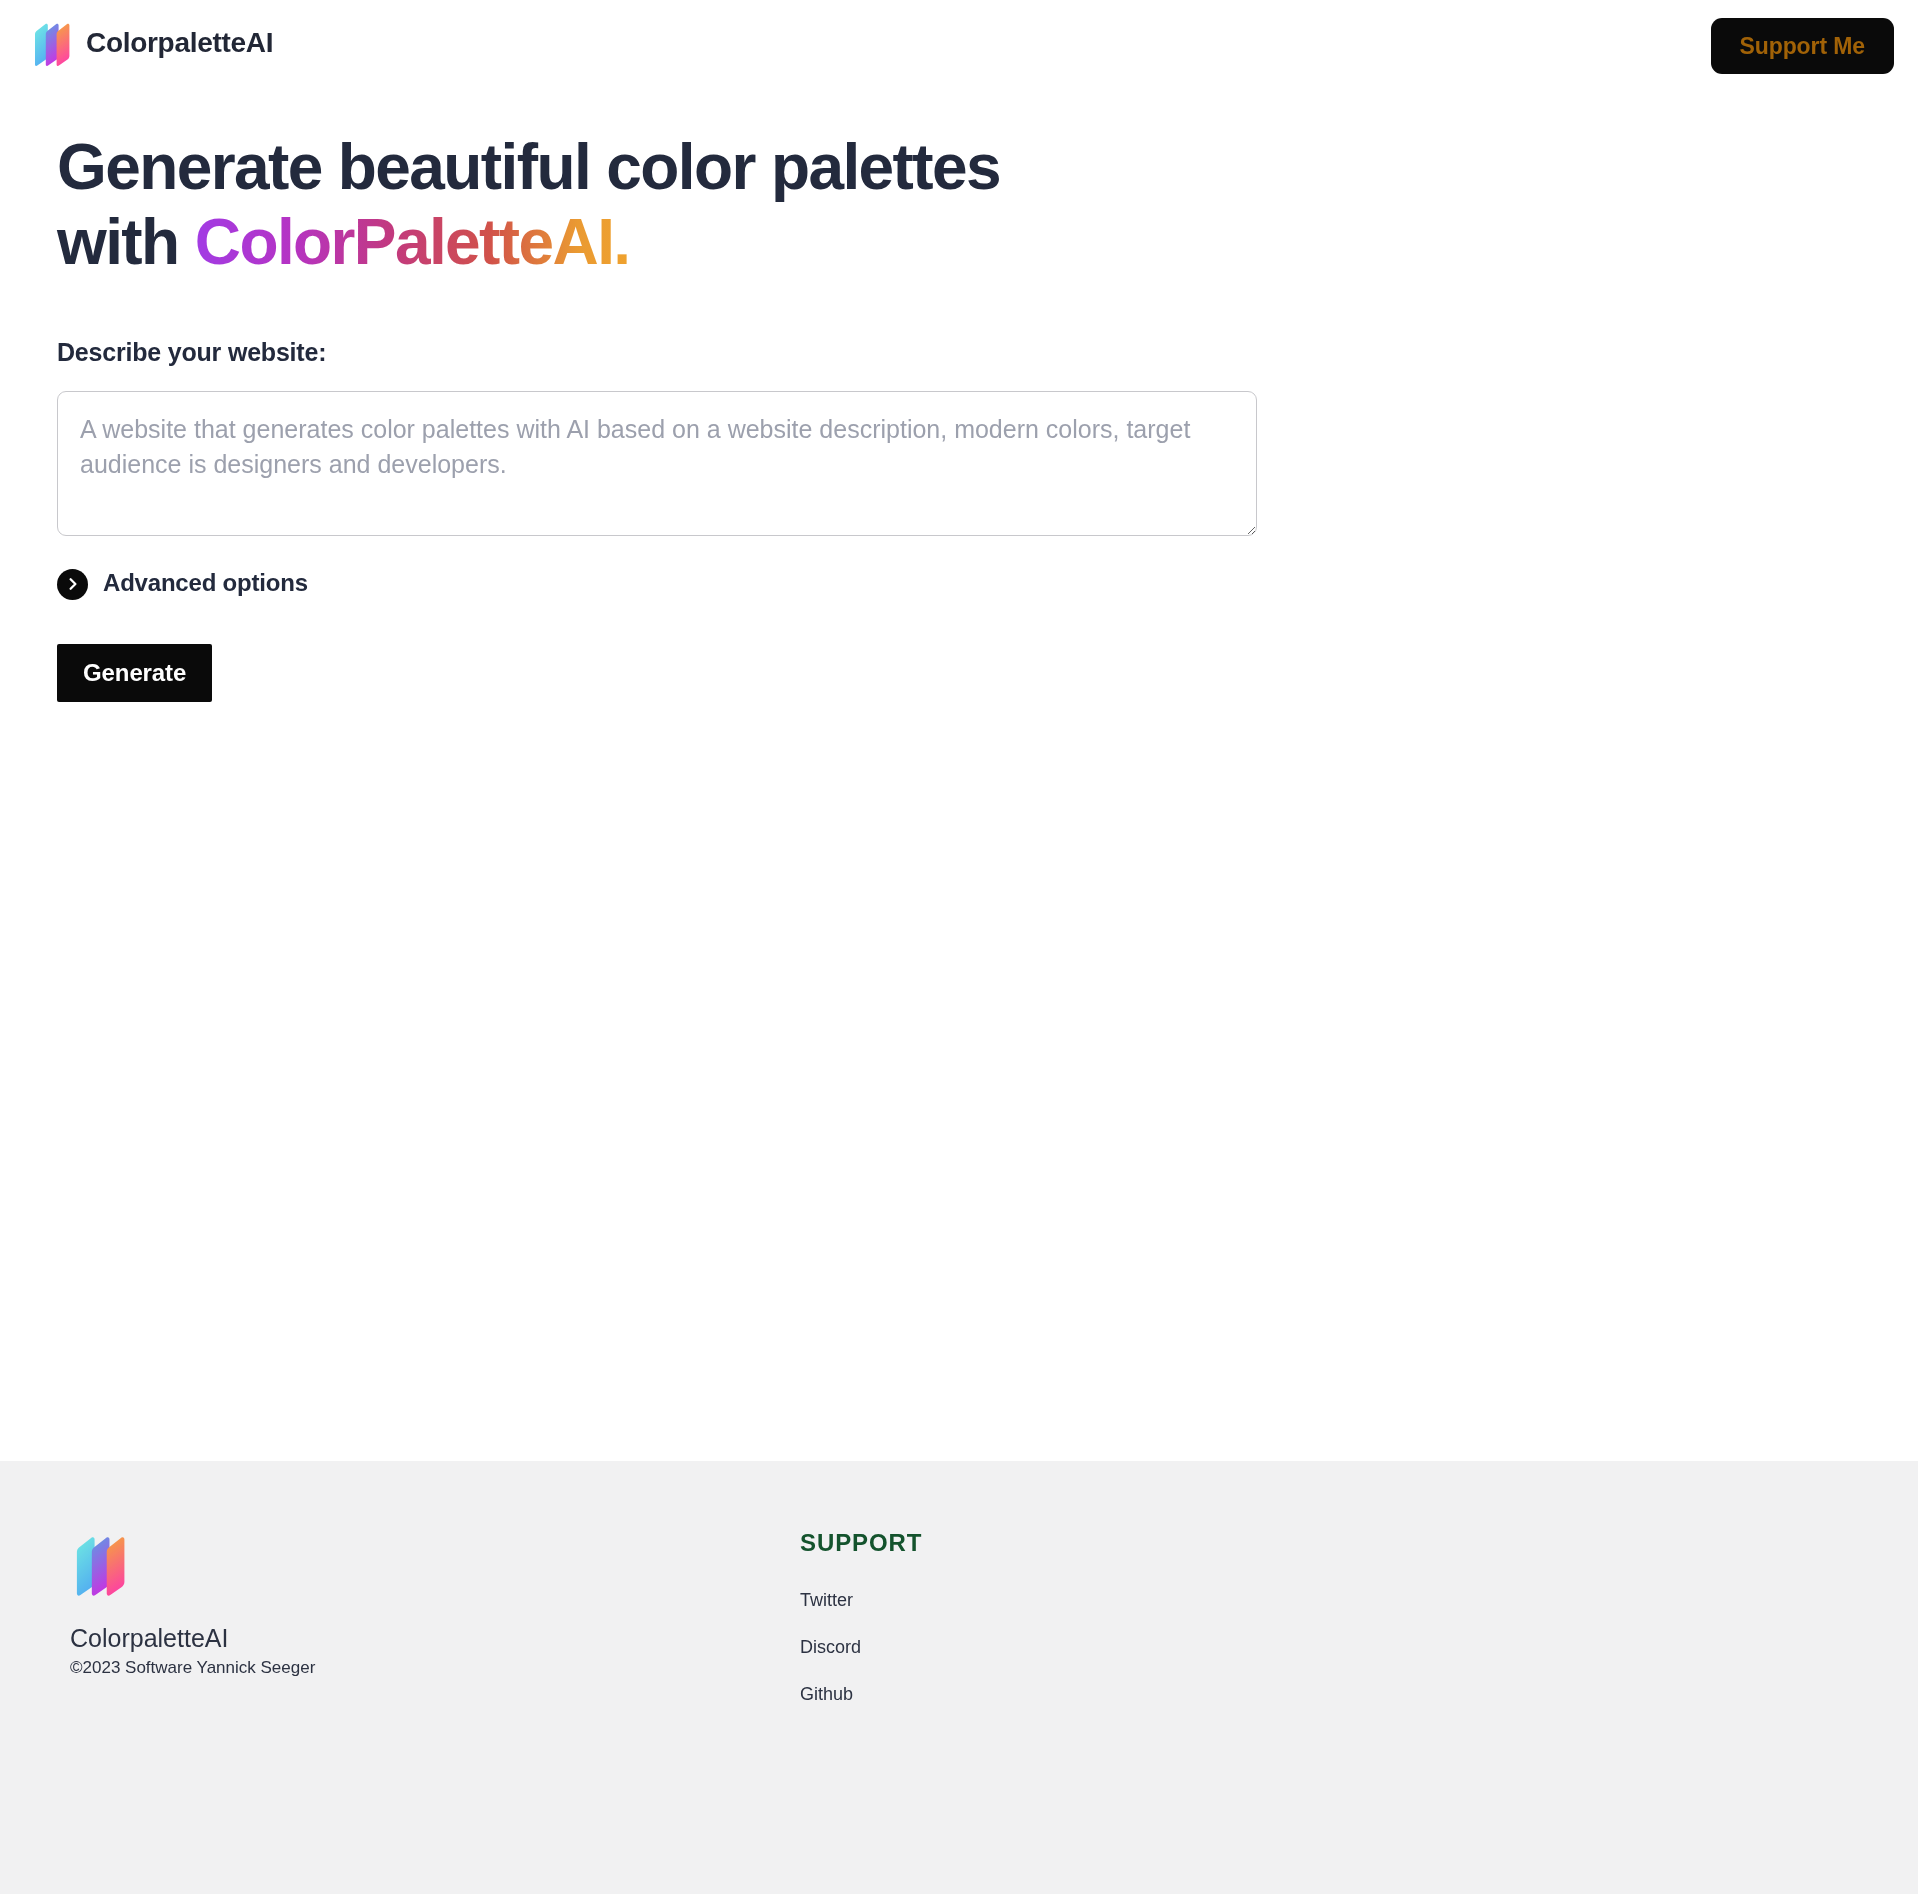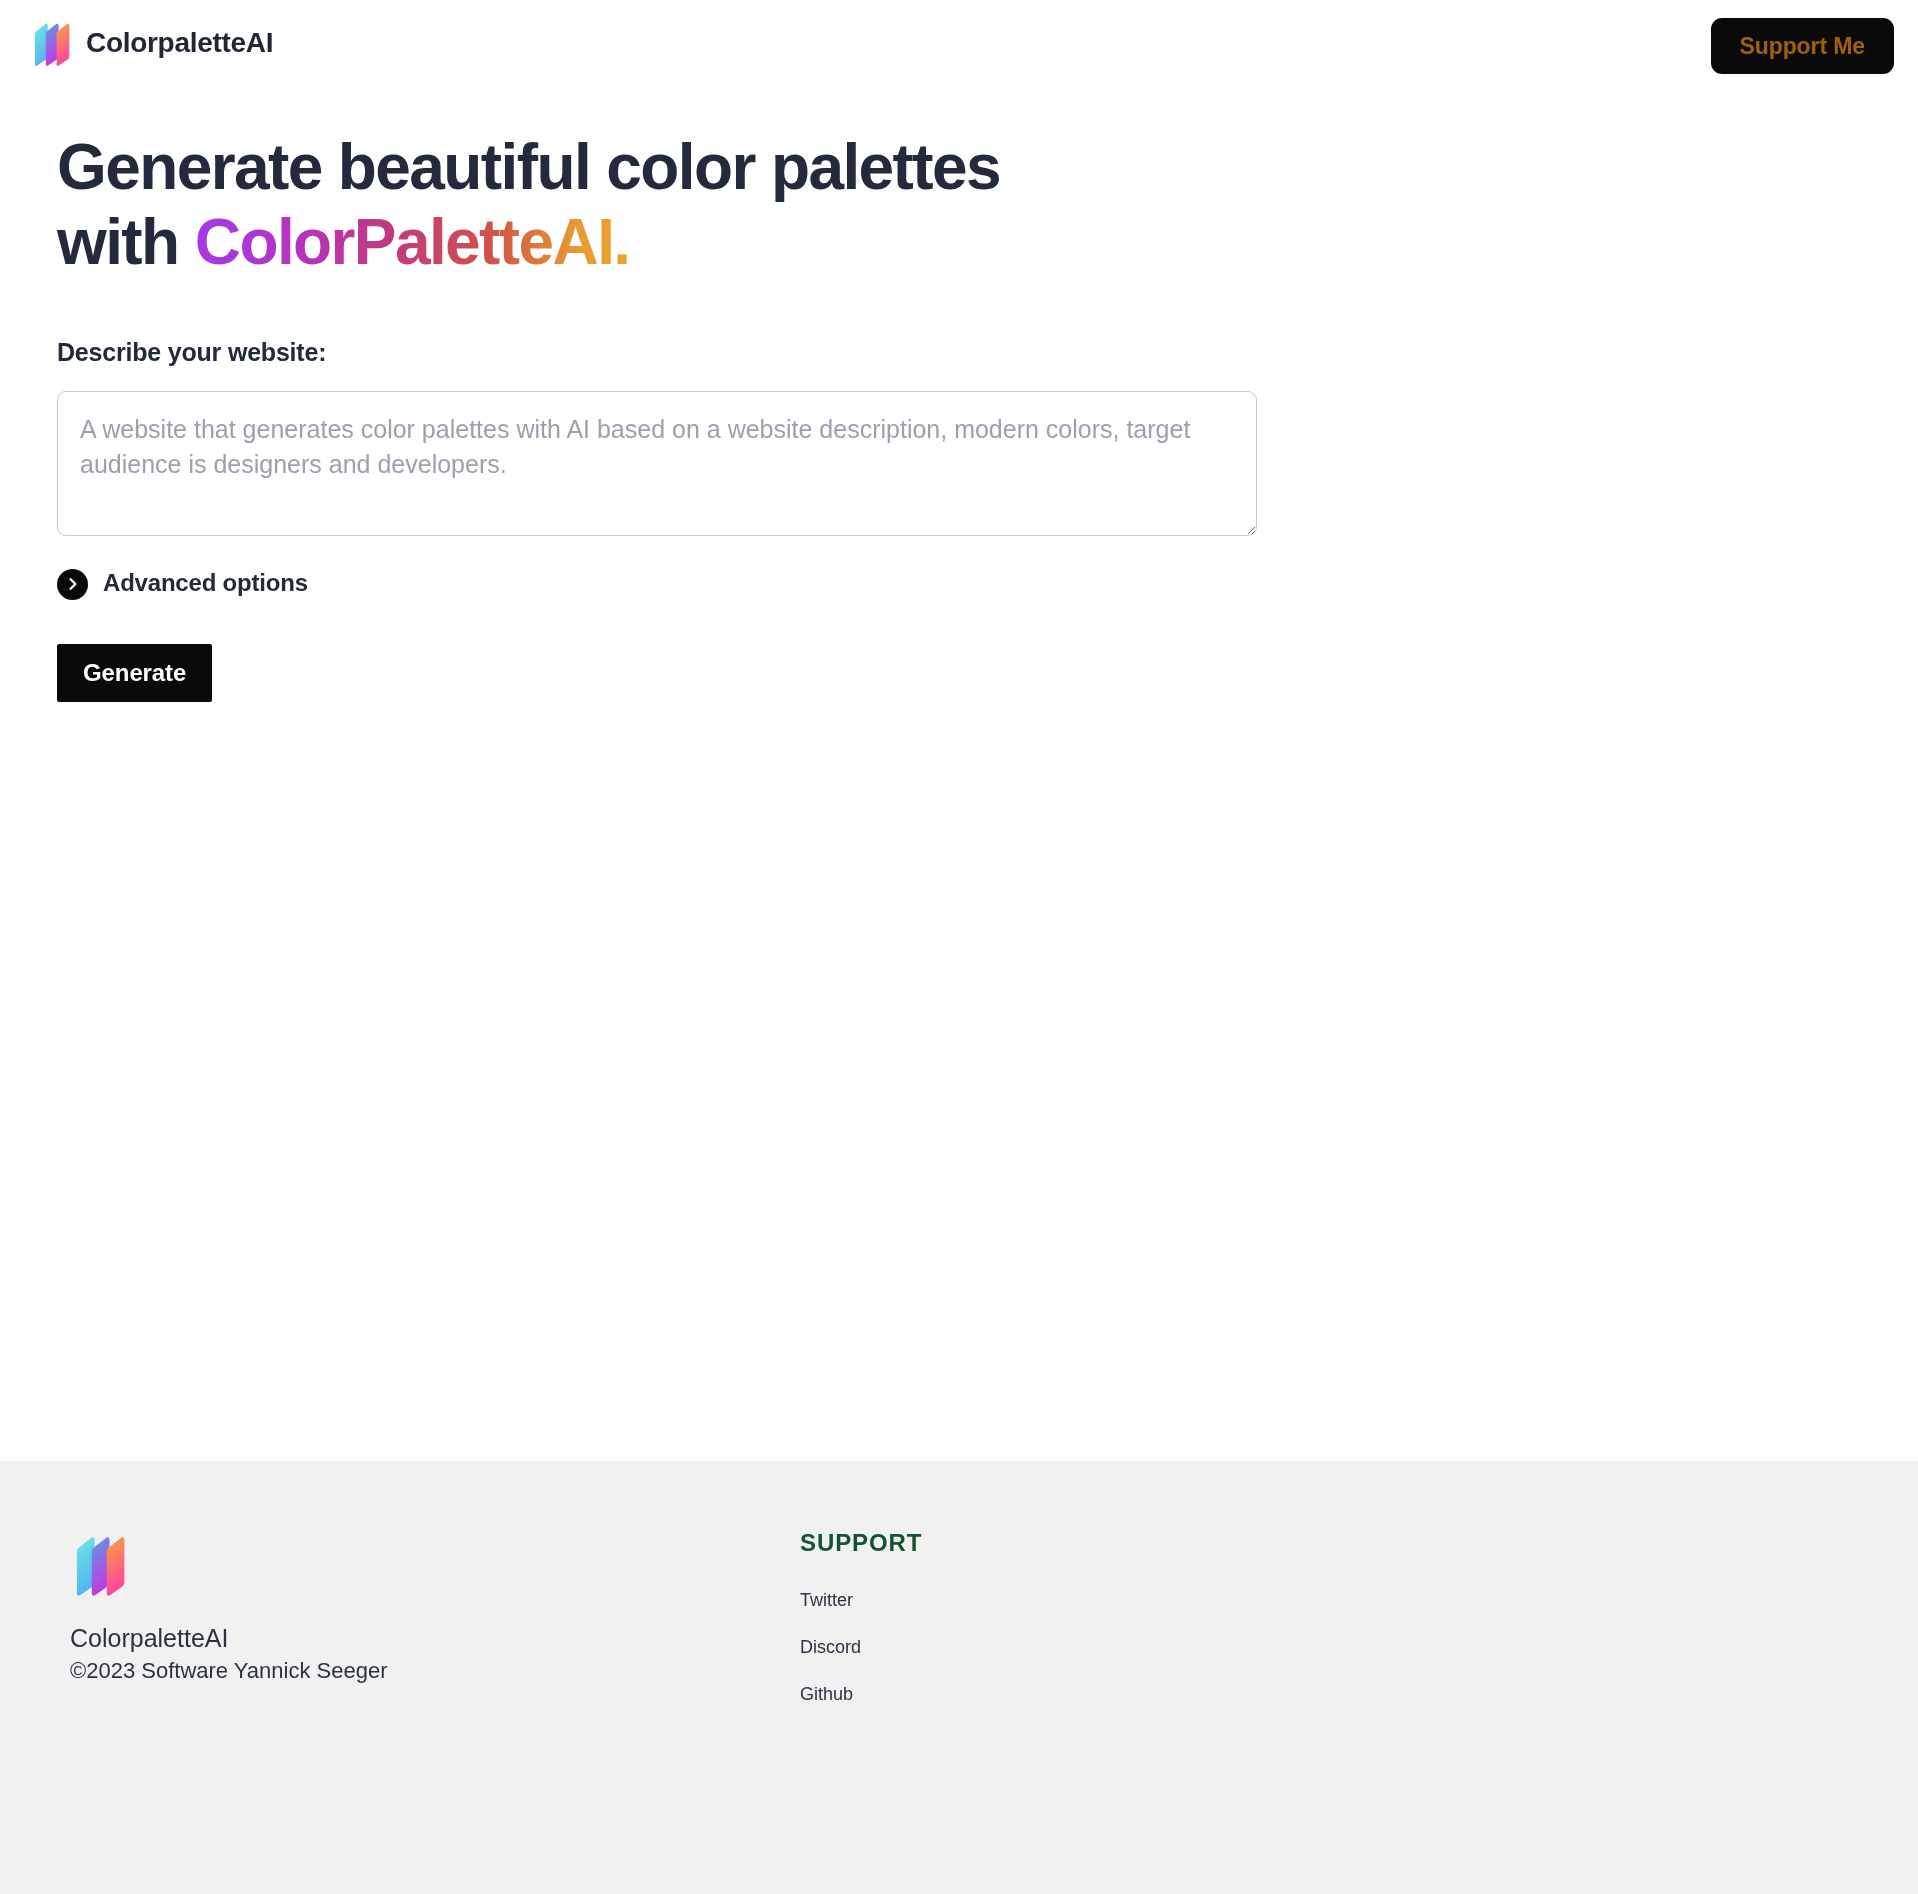--- a/index.html
+++ b/index.html
@@ -182,21 +182,21 @@
     padding: 68px 0 0 70px;
   }
   .footer-brand-col { width: 730px; }
   .footer-logo { width: 58px; height: 70px; display: block; margin-bottom: 22px; }
   .footer-brand-name {
     font-size: 25px;
     color: #2c3242;
     line-height: 1.38;
   }
   .footer-copyright {
-    font-size: 22px;
+    font-size: 17px;
     color: #2c3242;
     line-height: 1.38;
   }
   .footer-col { width: 460px; }
   .footer-col-title {
     font-size: 24px;
     font-weight: 700;
     letter-spacing: 0.9px;
     color: #14532d;
     margin-bottom: 33px;

